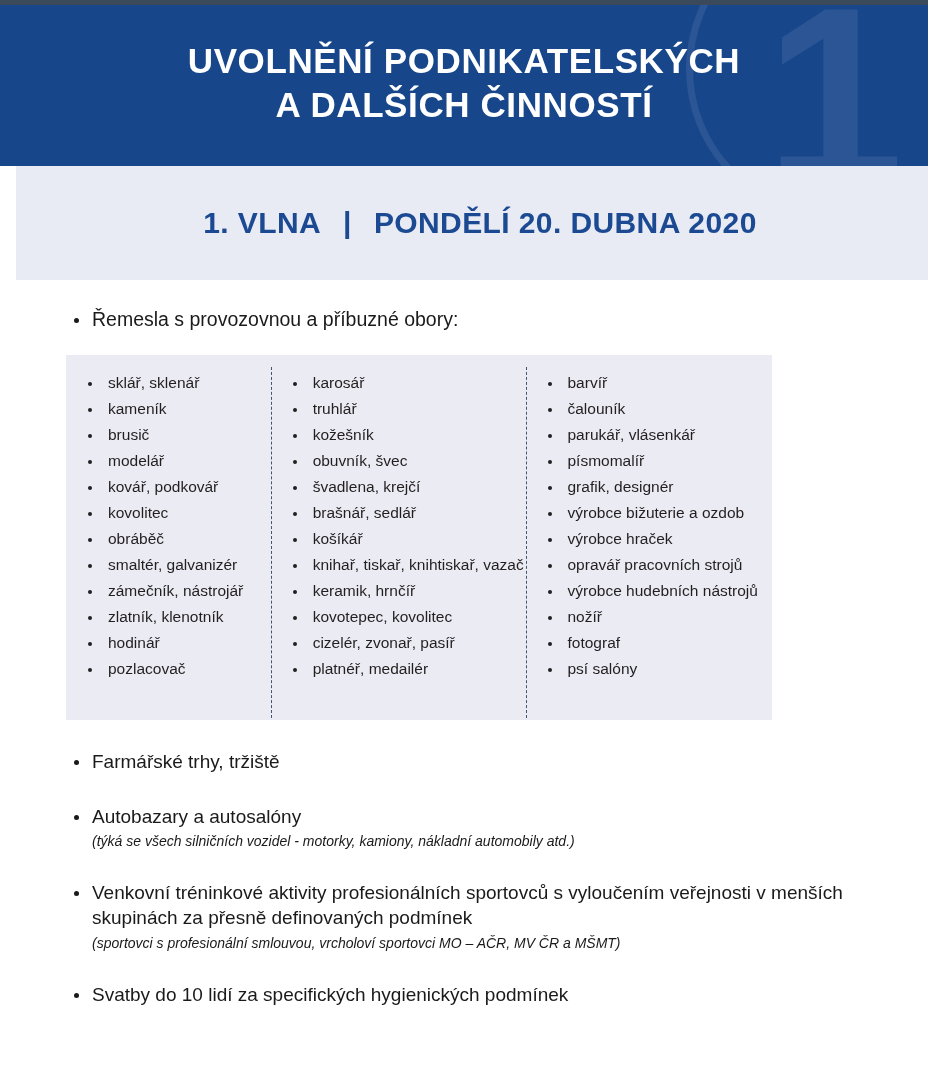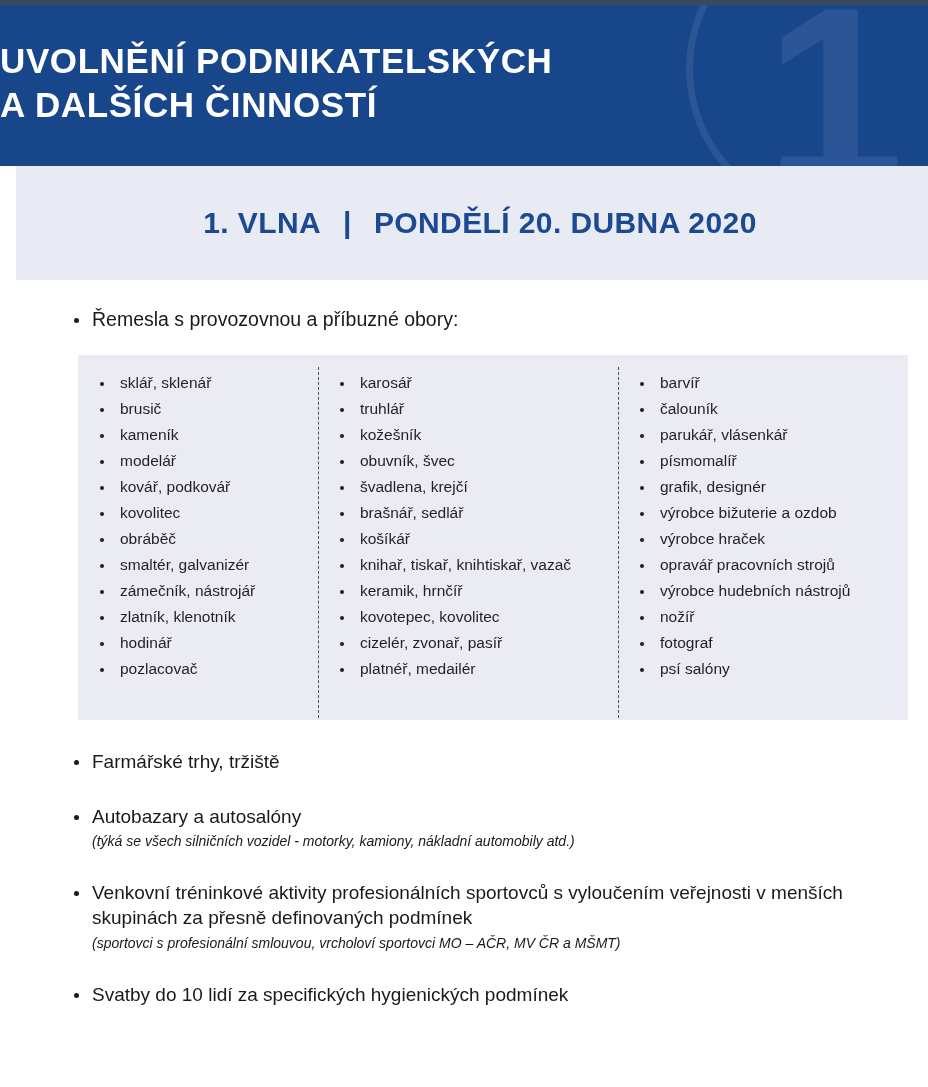--- a/index.html
+++ b/index.html
@@ -51,21 +51,21 @@
     font-weight: bold;
     line-height: 1;
     color: rgba(255,255,255,0.085);
     font-family: "Liberation Sans", sans-serif;
     letter-spacing: -6px;
     user-select: none;
   }
   .header-title {
     position: relative;
     z-index: 2;
-    text-align: left;
+    text-align: center;
     color: #ffffff;
     font-weight: bold;
     font-size: 35px;
     letter-spacing: 0.6px;
     line-height: 1.25;
     padding-top: 34px;
     font-family: "Liberation Sans", sans-serif;
   }
   .header-title .line { display: block; }
 
@@ -118,27 +118,26 @@
     border-radius: 50%;
     background: #1a1a1a;
     margin: 10px 13px 0 0;
   }
 
   
   .list-panel {
     position: absolute;
     left: 50px;
     top: 75px;
-    width: 830px;
+    width: 706px;
     height: 365px;
     background: #ebebf3;
     box-sizing: border-box;
     display: flex;
     padding: 20px 0 0 0;
-    margin-left: 12px;
   }
   .list-col {
     box-sizing: border-box;
     position: relative;
     padding-left: 22px;
   }
   .list-col.c1 { width: 240px; }
   .list-col.c2 { width: 300px; }
   .list-col.c3 { width: 290px; }
   .list-col.c2::before,
@@ -233,25 +232,25 @@
   </div>
 
   <div class="list-panel">
     <div class="list-col c1">
         <div class="craft-item">
           <span class="dot"></span>
           <span>sklář, sklenář</span>
         </div>
         <div class="craft-item">
           <span class="dot"></span>
+          <span>kameník</span>
+        </div>
+        <div class="craft-item">
+          <span class="dot"></span>
           <span>brusič</span>
-        </div>
-        <div class="craft-item">
-          <span class="dot"></span>
-          <span>kameník</span>
         </div>
         <div class="craft-item">
           <span class="dot"></span>
           <span>modelář</span>
         </div>
         <div class="craft-item">
           <span class="dot"></span>
           <span>kovář, podkovář</span>
         </div>
         <div class="craft-item">

